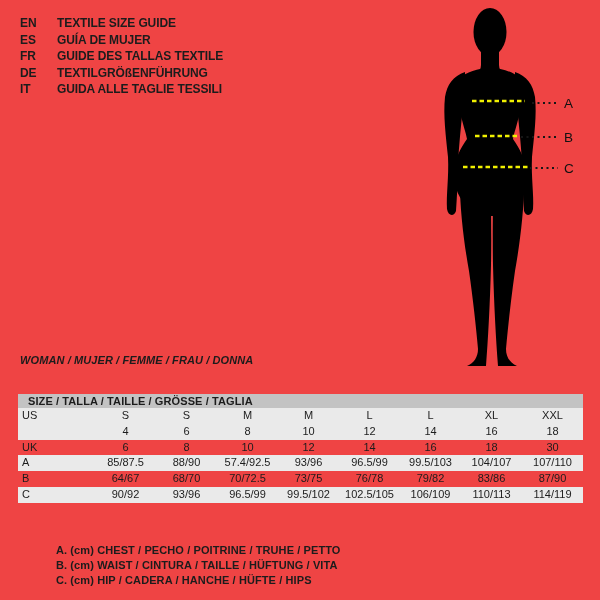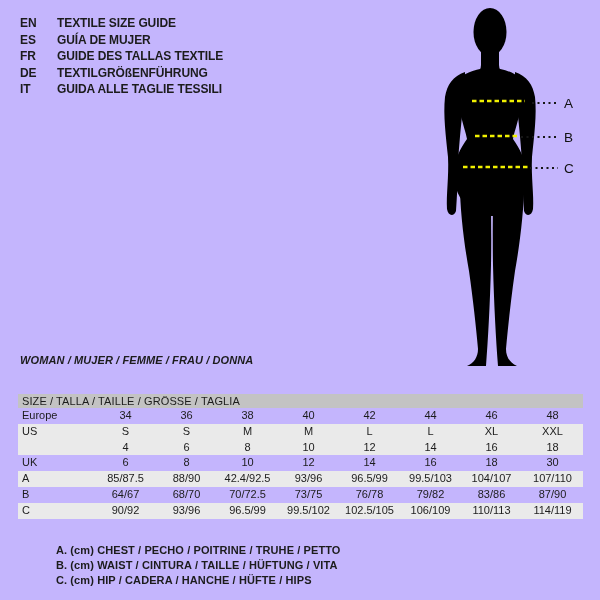--- a/index.html
+++ b/index.html
@@ -1,40 +1,40 @@
 <!DOCTYPE html>
 <html><head>
 <meta charset="utf-8">
 <style>
   * { margin:0; padding:0; box-sizing:border-box; }
   html,body { background:#ffffff; }
   .page {
-    position:relative; width:600px; height:600px; background:#c4b5fd;
+    position:relative; width:600px; height:600px; background:#ef4444;
     font-family:"Liberation Sans", sans-serif; color:#1c1c1c; overflow:hidden;
   }
 
   
   .langs { position:absolute; left:20px; top:15px; font-size:12px; font-weight:bold;
            line-height:16.6px; letter-spacing:-0.1px; }
   .lang-row { display:flex; }
   .lang-code { width:37px; flex:none; }
 
   
   .figure-wrap { position:absolute; left:420px; top:5px; width:160px; height:365px; }
   .figure-wrap svg { display:block; }
   .measure-label { font-family:"Liberation Sans", sans-serif; font-size:13.5px; fill:#111; }
 
   
   .section-title { position:absolute; left:20px; top:354px; font-size:11px; font-weight:bold;
                    letter-spacing:0.1px;font-style:italic; }
 
   
   .size-table { position:absolute; left:18px; top:394px; width:565px; font-size:11px; }
-  .table-header { height:14px; line-height:14px; background:#c3c3c3; font-weight:normal;
-                  padding-left:4px; letter-spacing:0.1px; }
+  .table-header { height:14px; line-height:14px; background:#c3c3c3; font-weight:bold;
+                  padding-left:10px; letter-spacing:0.1px; }
   .trow { display:flex; height:15.8px; line-height:15.8px; align-items:center; }
   .trow.shaded { background:#eaeaea; }
   .rlabel { width:77px; padding-left:4px; flex:none; }
   .cells { display:flex; flex:1; }
   .cell { width:61px; flex:none; text-align:center; }
 
   
   .legend { position:absolute; left:20px; top:543px; font-size:11px; font-weight:bold;
             line-height:15.2px; letter-spacing:0.1px;margin-left:36px; }
 </style>
@@ -137,33 +137,20 @@
       <line x1="110" y1="163" x2="138" y2="163" stroke="#161616" stroke-width="2" stroke-dasharray="2,3.5"></line>
       <text x="144" y="168" class="measure-label">C</text>
     </svg>
   </div>
 
   <div class="section-title">WOMAN / MUJER / FEMME / FRAU / DONNA</div>
 
   <div class="size-table">
     <div class="table-header">SIZE / TALLA / TAILLE / GRÖSSE / TAGLIA</div>
 
-    <div class="trow">
-      <div class="rlabel">Europe</div>
-      <div class="cells">
-          <div class="cell">34</div>
-          <div class="cell">36</div>
-          <div class="cell">38</div>
-          <div class="cell">40</div>
-          <div class="cell">42</div>
-          <div class="cell">44</div>
-          <div class="cell">46</div>
-          <div class="cell">48</div>
-        </div>
-    </div>
     <div class="trow shaded">
       <div class="rlabel">US</div>
       <div class="cells">
           <div class="cell">S</div>
           <div class="cell">S</div>
           <div class="cell">M</div>
           <div class="cell">M</div>
           <div class="cell">L</div>
           <div class="cell">L</div>
           <div class="cell">XL</div>
@@ -194,21 +181,21 @@
           <div class="cell">16</div>
           <div class="cell">18</div>
           <div class="cell">30</div>
         </div>
     </div>
     <div class="trow shaded">
       <div class="rlabel">A</div>
       <div class="cells">
           <div class="cell">85/87.5</div>
           <div class="cell">88/90</div>
-          <div class="cell">42.4/92.5</div>
+          <div class="cell">57.4/92.5</div>
           <div class="cell">93/96</div>
           <div class="cell">96.5/99</div>
           <div class="cell">99.5/103</div>
           <div class="cell">104/107</div>
           <div class="cell">107/110</div>
         </div>
     </div>
     <div class="trow">
       <div class="rlabel">B</div>
       <div class="cells">

